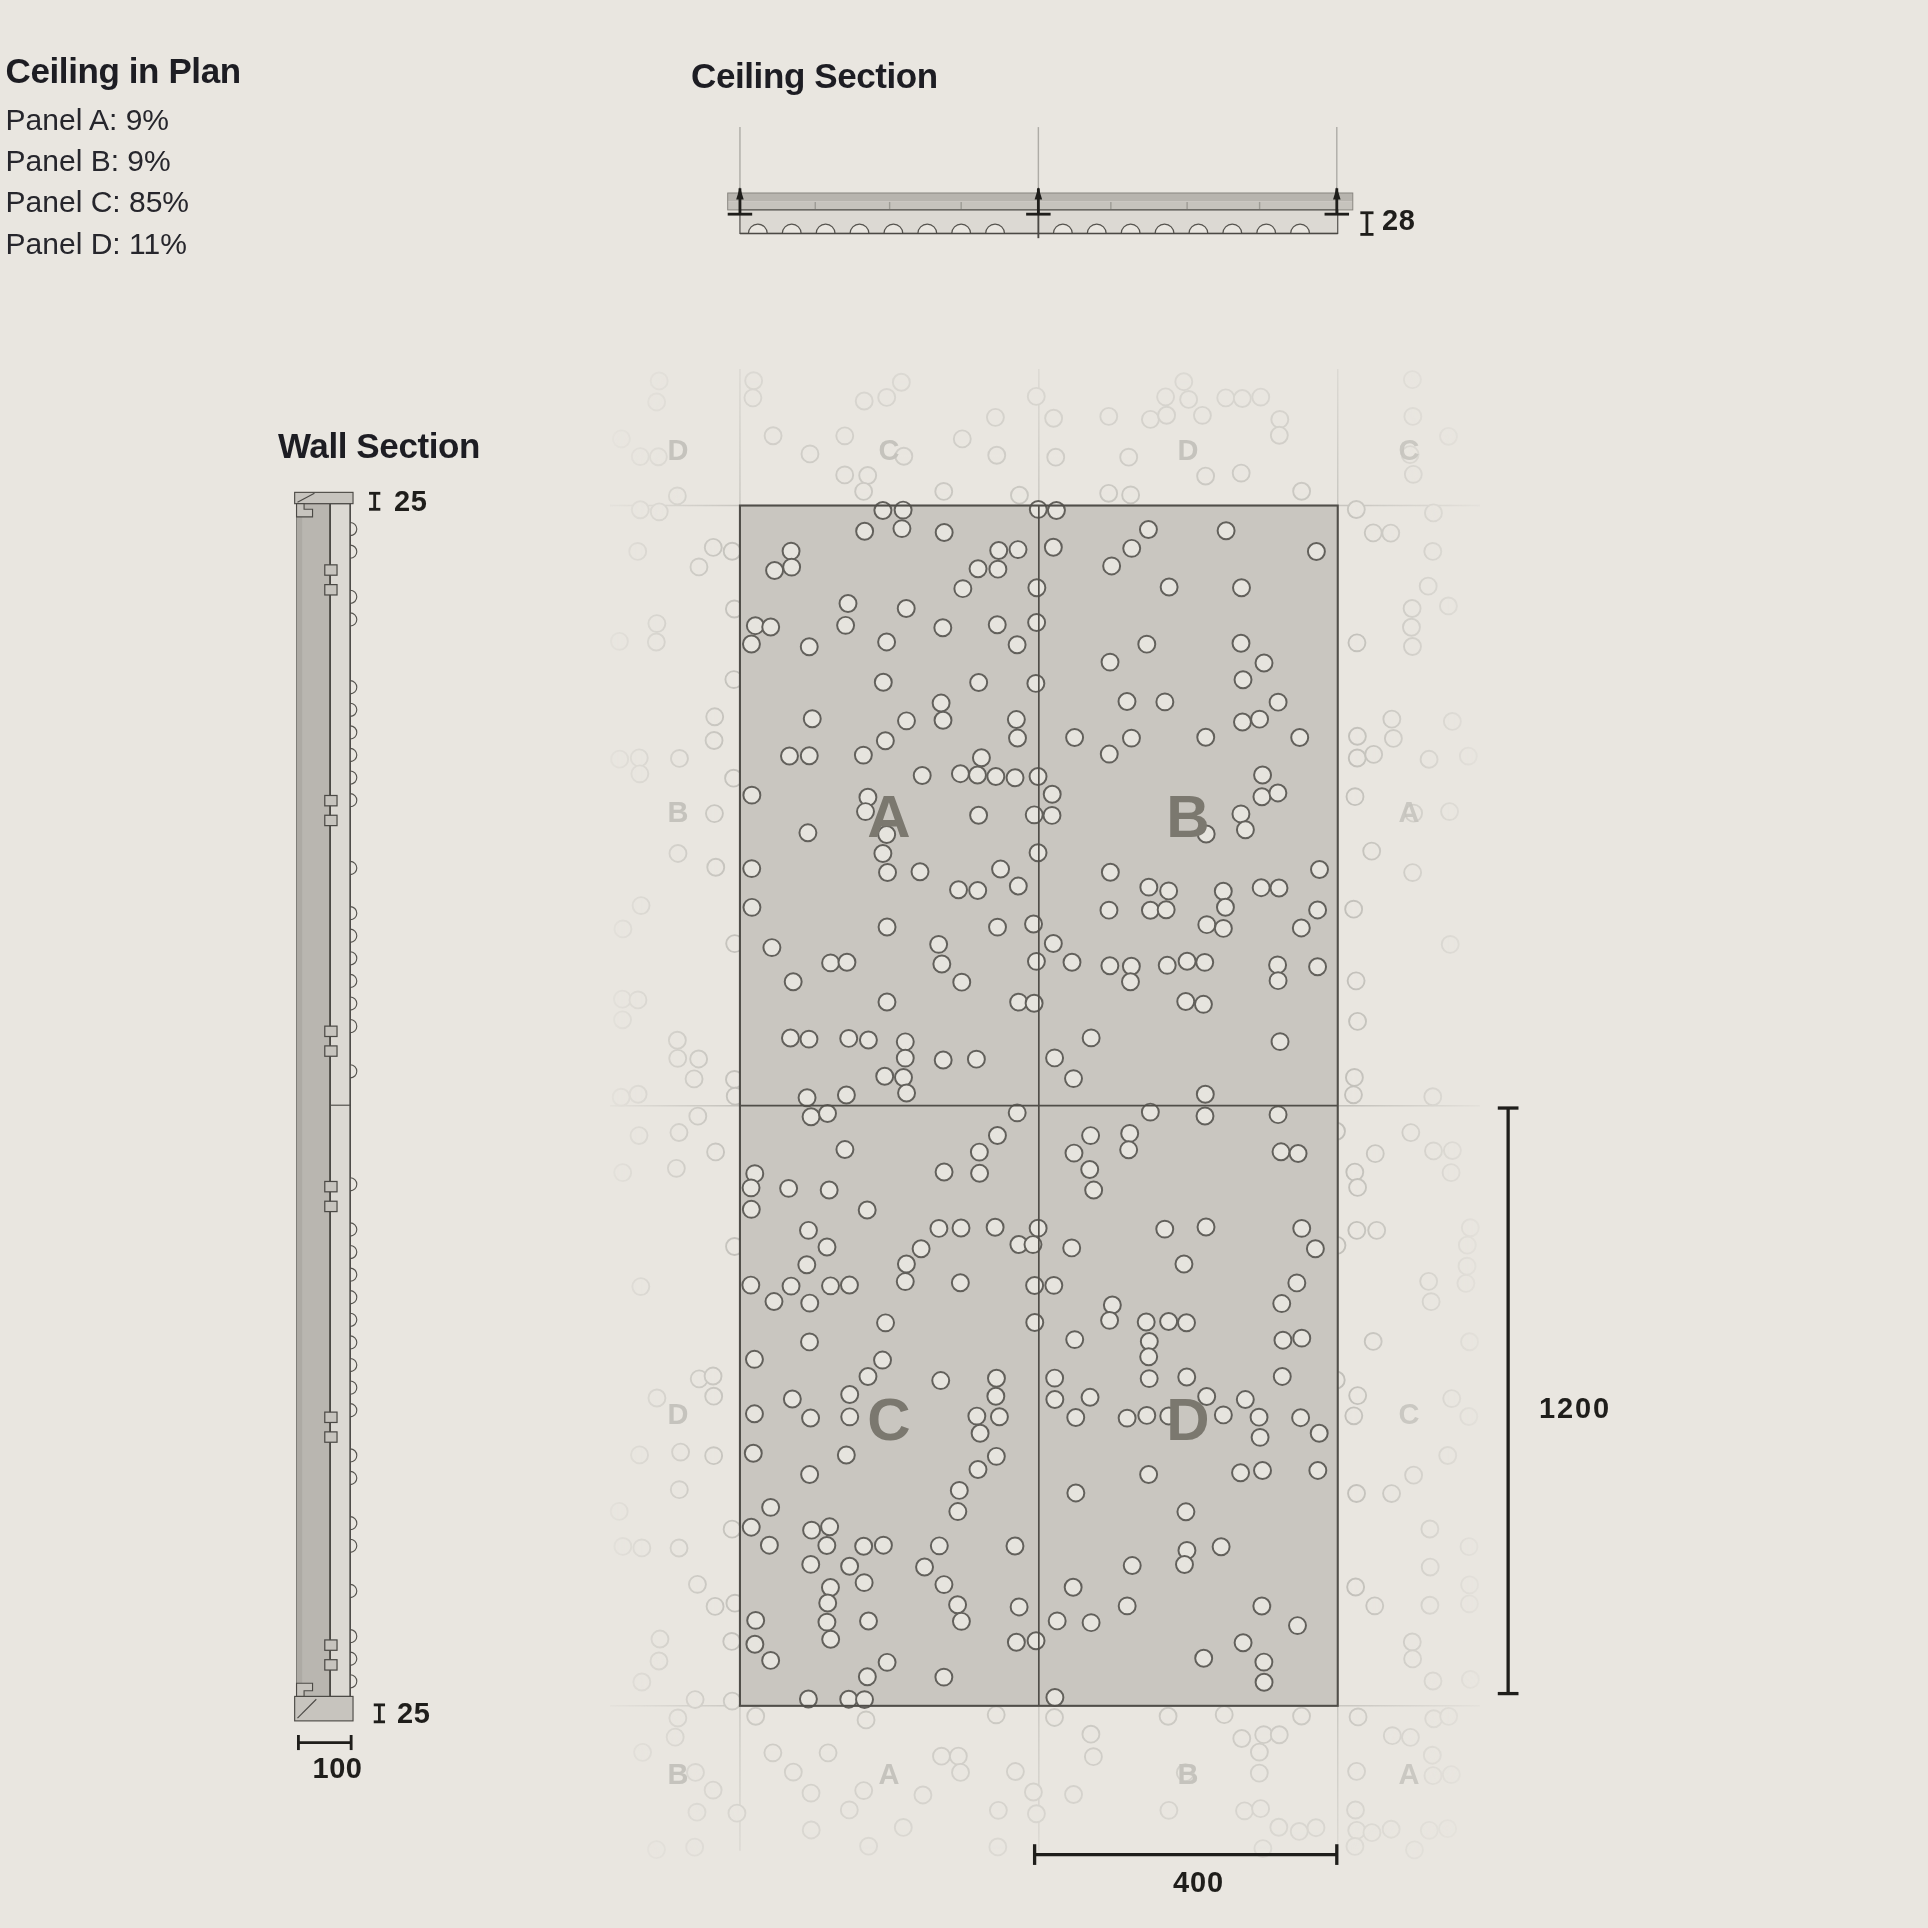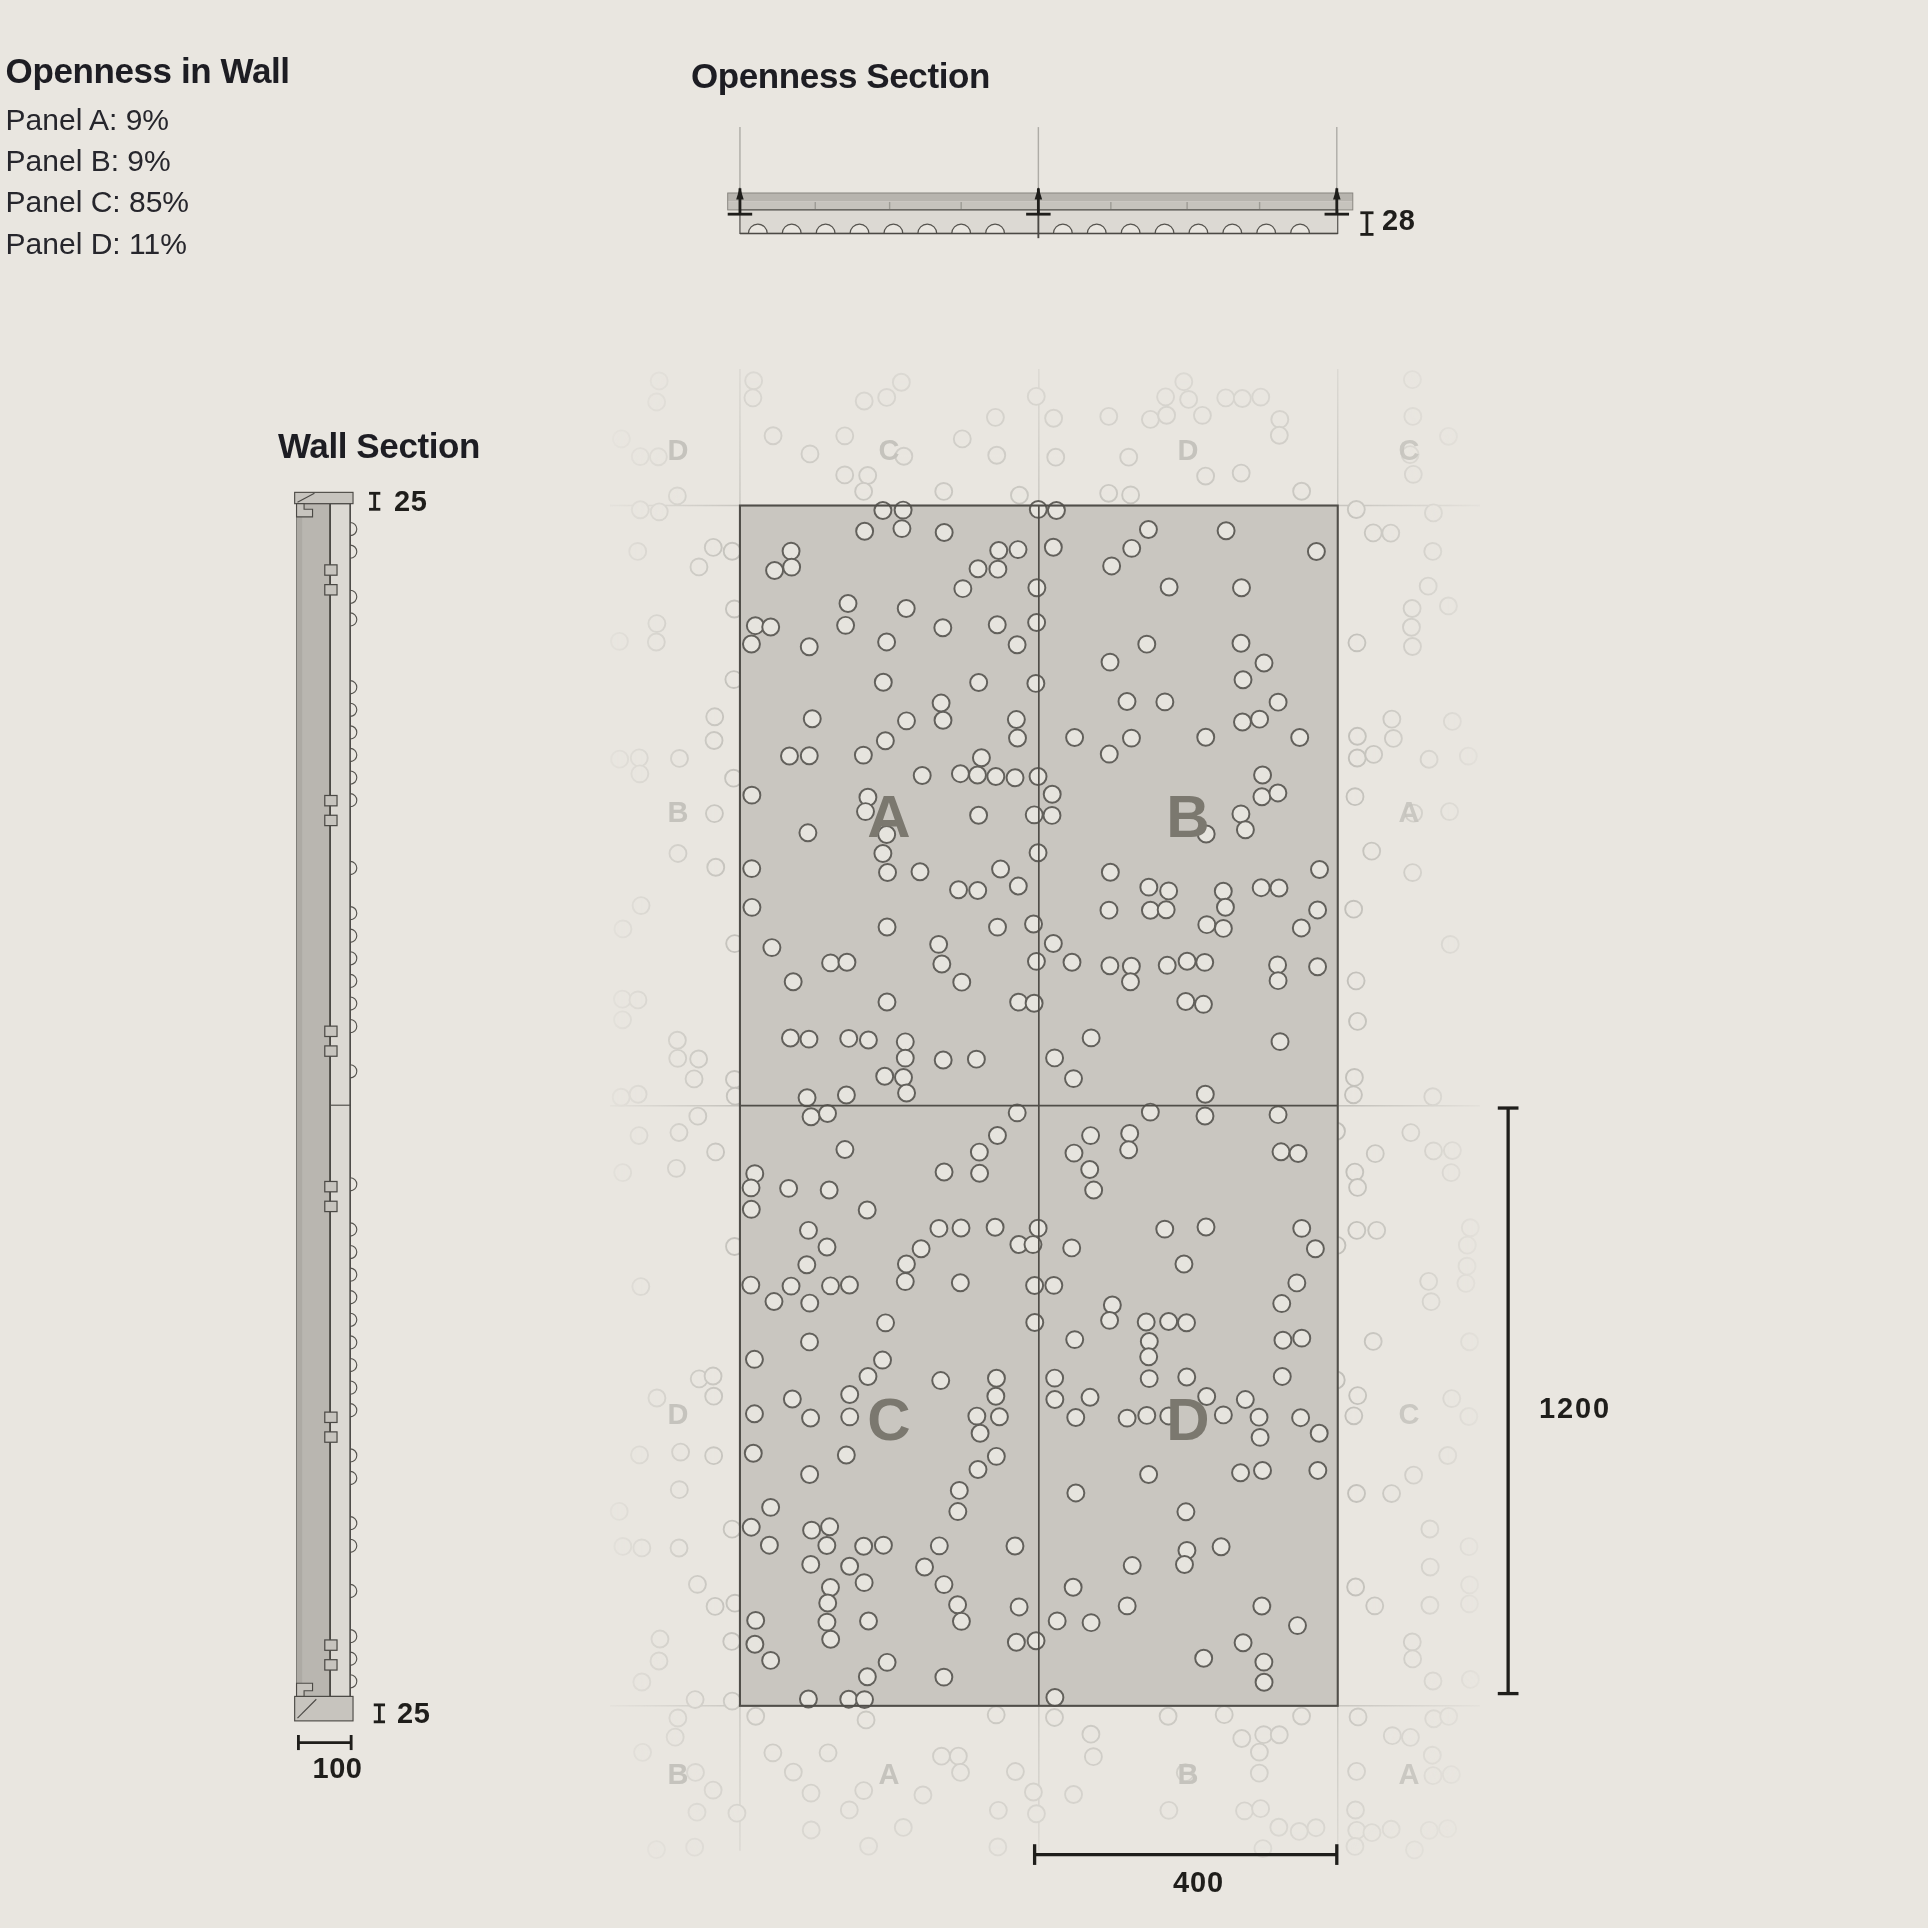--- a/index.html
+++ b/index.html
@@ -745,27 +745,27 @@
       <g>
         <line x1="1099" y1="1970" x2="1420" y2="1970" stroke="#1f1e1b" stroke-width="3.5"></line>
         <line x1="1099" y1="1959" x2="1099" y2="1981" stroke="#1f1e1b" stroke-width="3.5"></line>
         <line x1="1420" y1="1959" x2="1420" y2="1981" stroke="#1f1e1b" stroke-width="3.5"></line>
         <line x1="1602" y1="1177" x2="1602" y2="1799" stroke="#1f1e1b" stroke-width="3.5"></line>
         <line x1="1591" y1="1177" x2="1613" y2="1177" stroke="#1f1e1b" stroke-width="3.5"></line>
         <line x1="1591" y1="1799" x2="1613" y2="1799" stroke="#1f1e1b" stroke-width="3.5"></line>
       </g>
     </svg>
 
-  <div class="title" style="left:5.6px;top:51px;">Openness in Wall</div>
+  <div class="title" style="left:5.6px;top:51px;">Ceiling in Plan</div>
   <div class="openness-item" style="top:103px;">Panel A: 9%</div>
   <div class="openness-item" style="top:144px;">Panel B: 9%</div>
   <div class="openness-item" style="top:185px;">Panel C: 85%</div>
   <div class="openness-item" style="top:227px;">Panel D: 11%</div>
 
-  <div class="title" style="left:691px;top:56px;">Openness Section</div>
+  <div class="title" style="left:691px;top:56px;">Ceiling Section</div>
   <div class="title" style="left:278px;top:426px;">Wall Section</div>
 
   <div class="dim-label" style="left:1382px;top:204px;">28</div>
   <div class="dim-label" style="left:394px;top:485px;">25</div>
   <div class="dim-label" style="left:397px;top:1697px;">25</div>
   <div class="dim-label dim-center" style="left:298px;top:1752px;width:55px;">100</div>
   <div class="dim-label dim-center" style="left:1035px;top:1866px;width:303px;letter-spacing:0.9px;">400</div>
   <div class="dim-label" style="left:1539px;top:1392px;letter-spacing:1.9px;">1200</div>
 
   <div id="labels-layer">

